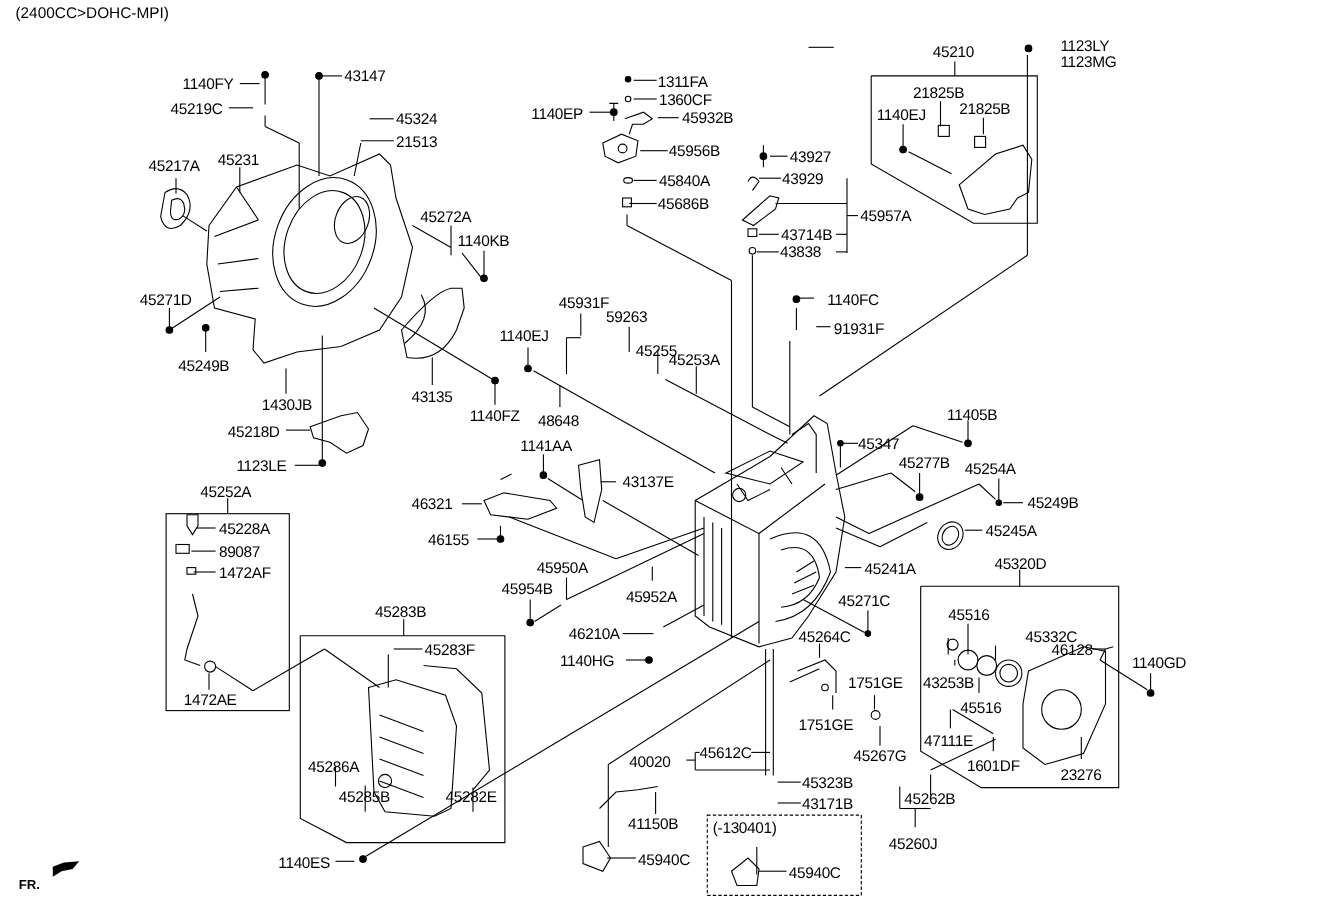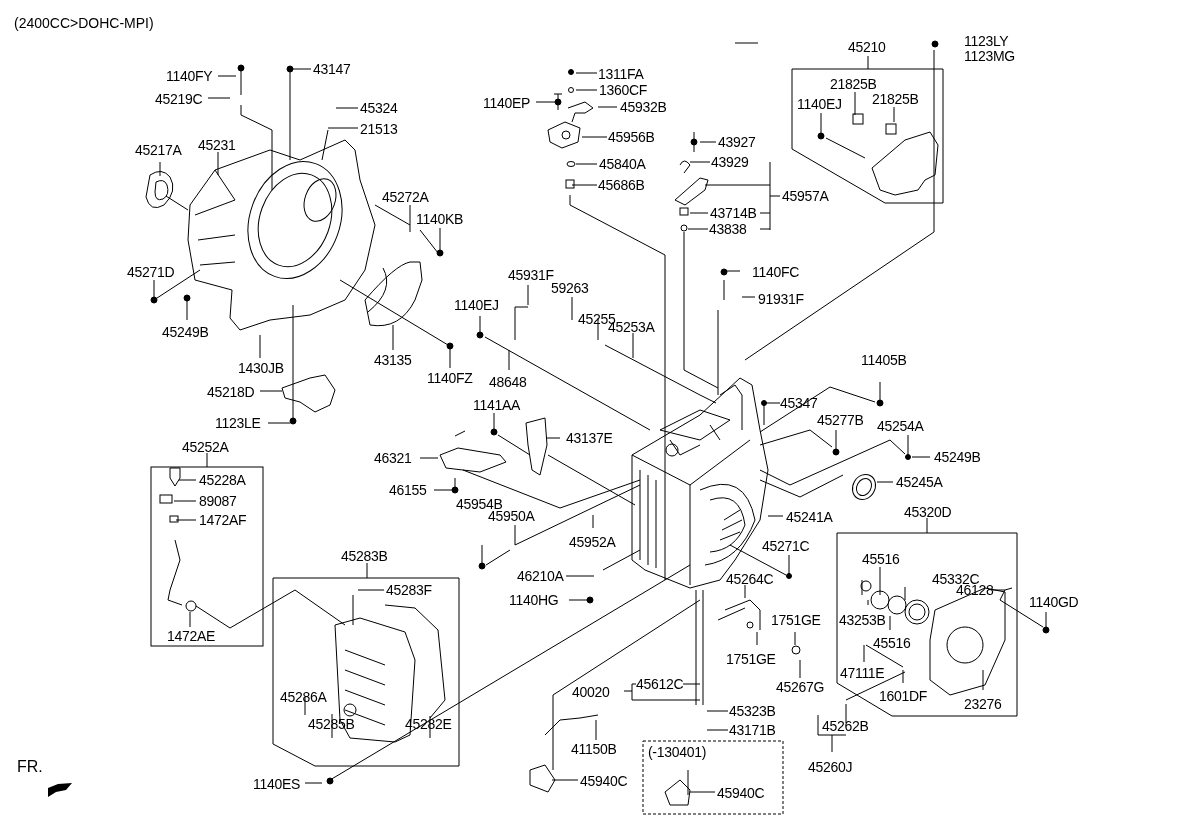--- a/index.html
+++ b/index.html
@@ -1,22 +1,22 @@
 <!DOCTYPE html>
 <html><head>
 <meta charset="utf-8">
 <style>
   html, body { margin:0; padding:0; background:#ffffff; }
   body { width:1200px; height:820px; position:relative; overflow:hidden;
          font-family:"Liberation Sans", sans-serif; color:#000; }
   #diagram { position:absolute; left:0; top:0; width:1200px; height:820px; }
   .lbl { position:absolute; font-size:14px; line-height:14px; white-space:nowrap;
          letter-spacing:-0.3px; color:#000; cursor:pointer; }
-  .title { position:absolute; left:14px; top:15px; font-size:14px; }
-  .fr { position:absolute; left:17px; top:758px; font-size:16px; font-weight:normal; }
+  .title { position:absolute; left:14px; top:3px; font-size:14px; }
+  .fr { position:absolute; left:17px; top:797px; font-size:12px; font-weight:bold; }
 </style>
 </head>
 <body>
 
 <svg id="diagram" width="1200" height="820" viewBox="0 0 1200 820" fill="none" stroke="#000" stroke-width="1">
 
   <g>
     <polyline points="792,69 943,69 943,203 885,203 792,149 792,69"></polyline>
     <line x1="868" y1="56" x2="868" y2="69"></line>
   </g>
@@ -387,34 +387,34 @@
 
   <span class="lbl" style="left:508px;top:268px">45931F</span>
   <span class="lbl" style="left:551px;top:281px">59263</span>
   <span class="lbl" style="left:454px;top:298px">1140EJ</span>
   <span class="lbl" style="left:578px;top:312px">45255</span>
   <span class="lbl" style="left:608px;top:320px">45253A</span>
   <span class="lbl" style="left:489px;top:375px">48648</span>
   <span class="lbl" style="left:752px;top:265px">1140FC</span>
   <span class="lbl" style="left:758px;top:292px">91931F</span>
 
-  <span class="lbl" style="left:861px;top:353px">11405B</span>
+  <span class="lbl" style="left:861px;top:370px">11405B</span>
   <span class="lbl" style="left:780px;top:396px">45347</span>
   <span class="lbl" style="left:817px;top:413px">45277B</span>
   <span class="lbl" style="left:877px;top:419px">45254A</span>
   <span class="lbl" style="left:934px;top:450px">45249B</span>
   <span class="lbl" style="left:896px;top:475px">45245A</span>
   <span class="lbl" style="left:786px;top:510px">45241A</span>
 
   <span class="lbl" style="left:473px;top:398px">1141AA</span>
   <span class="lbl" style="left:566px;top:431px">43137E</span>
   <span class="lbl" style="left:374px;top:451px">46321</span>
   <span class="lbl" style="left:389px;top:483px">46155</span>
   <span class="lbl" style="left:488px;top:509px">45950A</span>
-  <span class="lbl" style="left:456px;top:497px">45954B</span>
+  <span class="lbl" style="left:456px;top:528px">45954B</span>
   <span class="lbl" style="left:569px;top:535px">45952A</span>
   <span class="lbl" style="left:517px;top:569px">46210A</span>
   <span class="lbl" style="left:509px;top:593px">1140HG</span>
   <span class="lbl" style="left:762px;top:539px">45271C</span>
   <span class="lbl" style="left:726px;top:572px">45264C</span>
   <span class="lbl" style="left:771px;top:613px">1751GE</span>
   <span class="lbl" style="left:726px;top:652px">1751GE</span>
   <span class="lbl" style="left:776px;top:680px">45267G</span>
 
   <span class="lbl" style="left:182px;top:440px">45252A</span>

